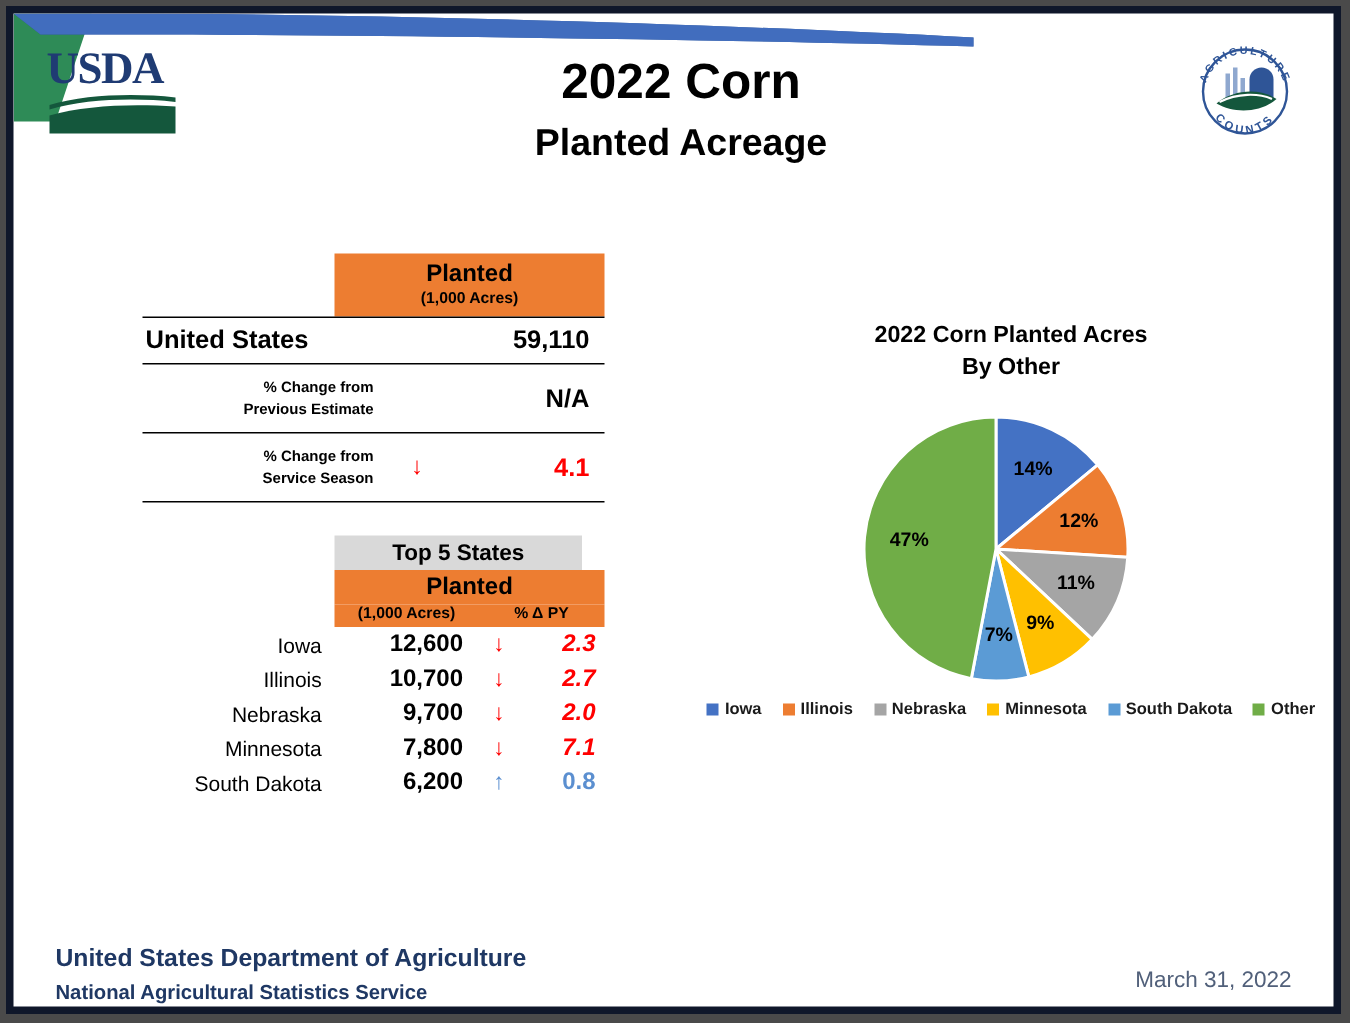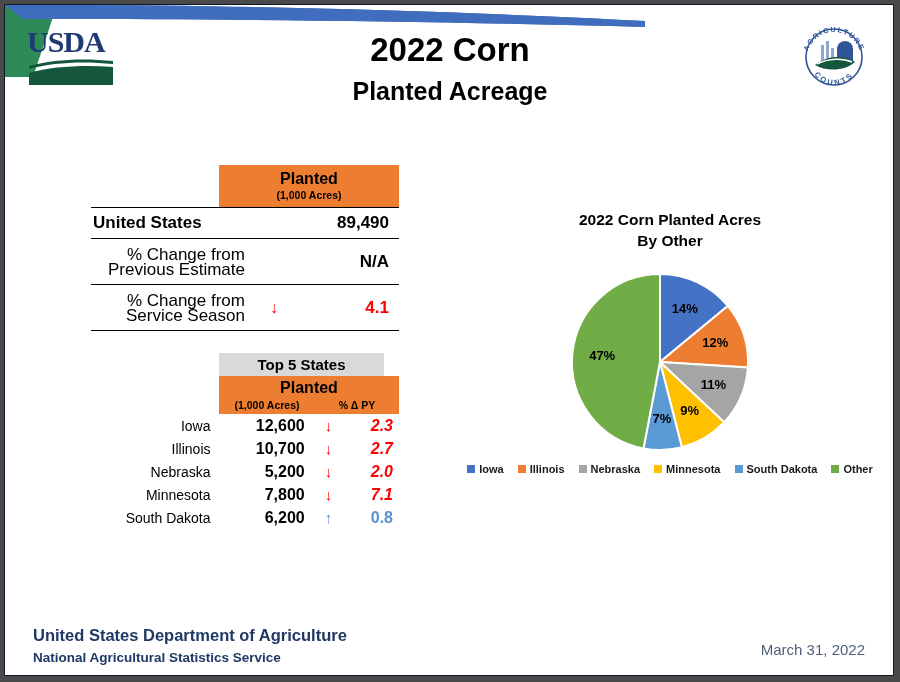--- a/index.html
+++ b/index.html
@@ -9,21 +9,21 @@
   body {
     width: 900px; height: 682px;
     font-family: "Liberation Sans", sans-serif;
     overflow: hidden;
   }
   #page {
     position: absolute;
     left: 4px; top: 4px;
     width: 890px; height: 672px;
     background: #ffffff;
-    border: 1px solid #0f172a;
+    border: 5px solid #0f172a;
     box-sizing: border-box;
     overflow: hidden;
   }
 
   
   #swoosh { position:absolute; left:0; top:0; width:890px; height:90px; }
 
   
   #usda-logo { position:absolute; left:22px; top:22px; width:88px; height:62px; }
   .usda-word {
@@ -71,21 +71,21 @@
 
   .natl-row { display:flex; align-items:center; }
   .natl-row .lbl { flex:1; text-align:right; padding-right:12px; }
   .natl-row .val { width:132px; text-align:right; padding-right:10px; }
 
   #row-us { height:30px; }
   #row-us .lbl { font-size:17px; font-weight:bold; text-align:left; padding-left:2px; }
   #row-us .val { font-size:17px; font-weight:bold; }
 
   .chg-row { height:45px; }
-  .chg-row .lbl { font-size:17px; font-weight:normal; line-height:15px; color:#000; }
+  .chg-row .lbl { font-size:10px; font-weight:bold; line-height:15px; color:#000; }
   .chg-row .val { font-size:17px; font-weight:bold; color:#000; }
   .chg-row .val.neg { color:#FF0000; }
   .arrow-cell {
     width:34px; text-align:center; font-size:16px; font-weight:bold;
   }
   .arrow-down { color:#FF0000; }
   .arrow-up { color:#5B8FD0; }
 
   
   #top5 { position:absolute; left:86px; top:348px; width:308px; }
@@ -190,21 +190,21 @@
 
   <div id="natl-table">
     <div id="natl-head" class="hdr-orange">
       <div class="h1">Planted</div>
       <div class="h2">(1,000 Acres)</div>
     </div>
 
     <div class="rule"></div>
     <div class="natl-row" id="row-us">
       <div class="lbl">United States</div>
-      <div class="val">89,490</div>
+      <div class="val">59,110</div>
     </div>
 
     <div class="rule"></div>
     <div class="natl-row chg-row">
       <div class="lbl">
         <div>% Change from</div>
         <div>Previous Estimate</div>
       </div>
       <div class="arrow-cell"></div>
       <div class="val" style="width:98px">N/A</div>
@@ -237,21 +237,21 @@
       <div class="st-pct pct-neg">2.3</div>
     </div>
     <div class="st-row">
       <div class="st-name">Illinois</div>
       <div class="st-val">10,700</div>
       <div class="st-arrow arrow-down">↓</div>
       <div class="st-pct pct-neg">2.7</div>
     </div>
     <div class="st-row">
       <div class="st-name">Nebraska</div>
-      <div class="st-val">5,200</div>
+      <div class="st-val">9,700</div>
       <div class="st-arrow arrow-down">↓</div>
       <div class="st-pct pct-neg">2.0</div>
     </div>
     <div class="st-row">
       <div class="st-name">Minnesota</div>
       <div class="st-val">7,800</div>
       <div class="st-arrow arrow-down">↓</div>
       <div class="st-pct pct-neg">7.1</div>
     </div>
     <div class="st-row">

